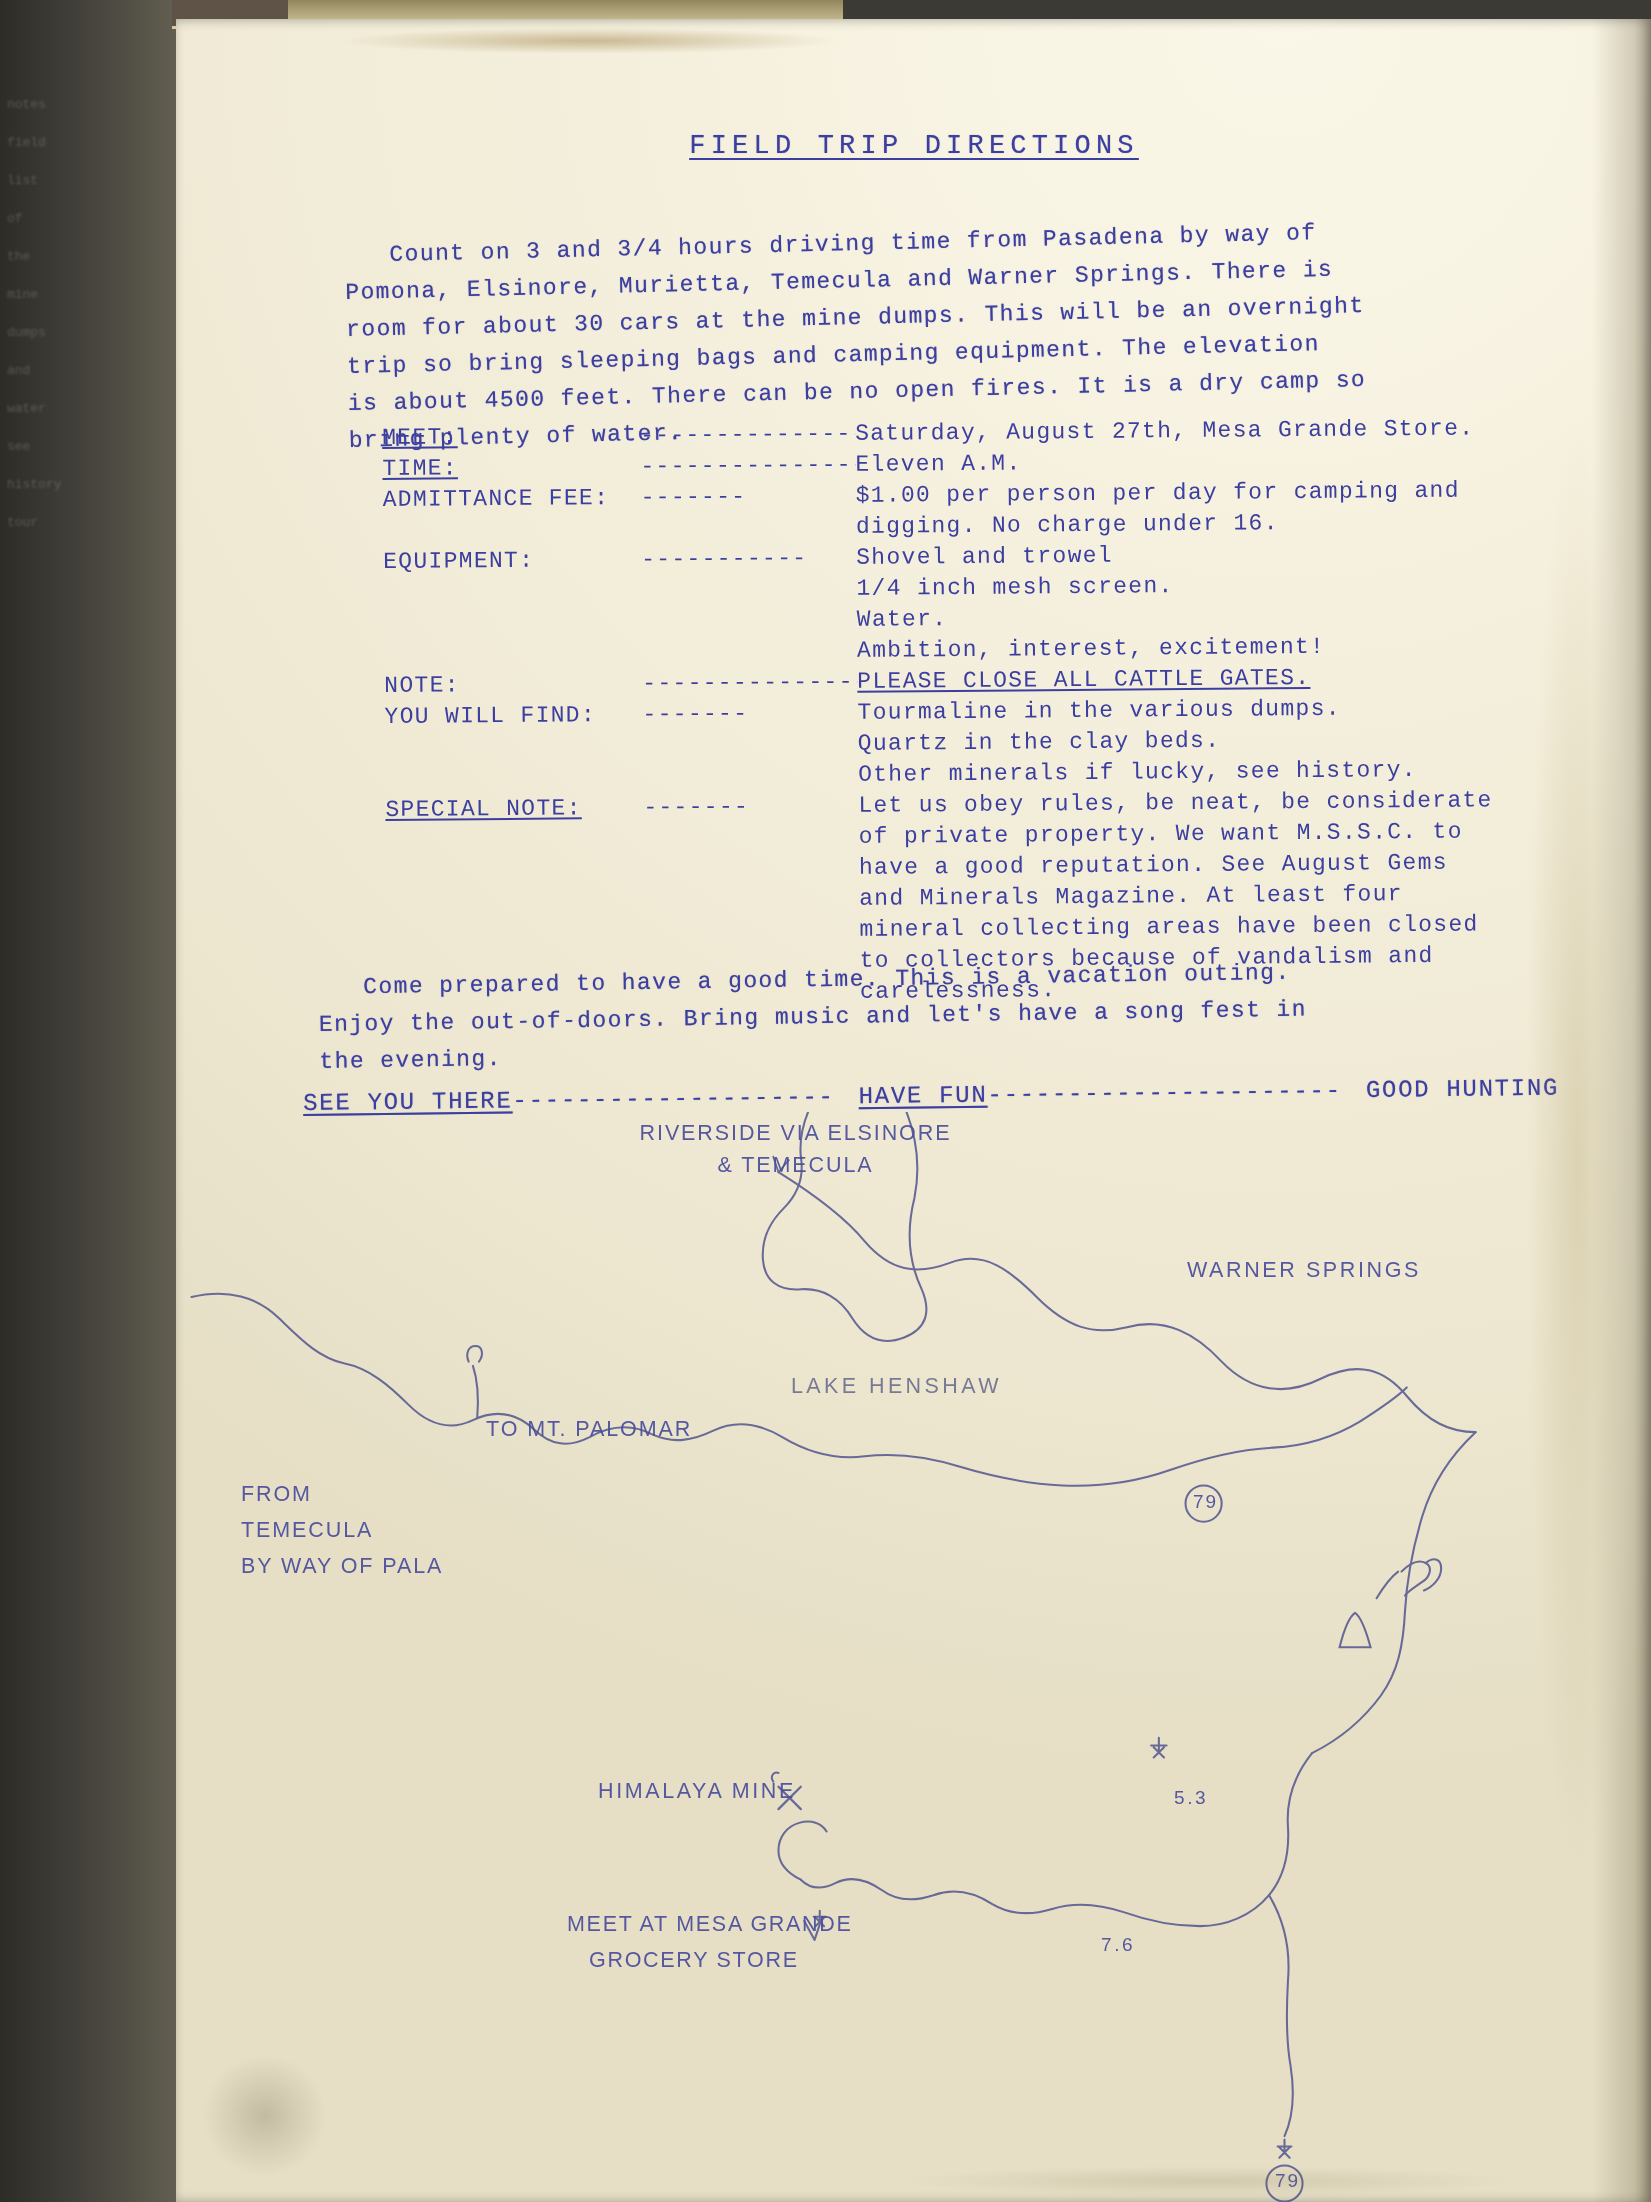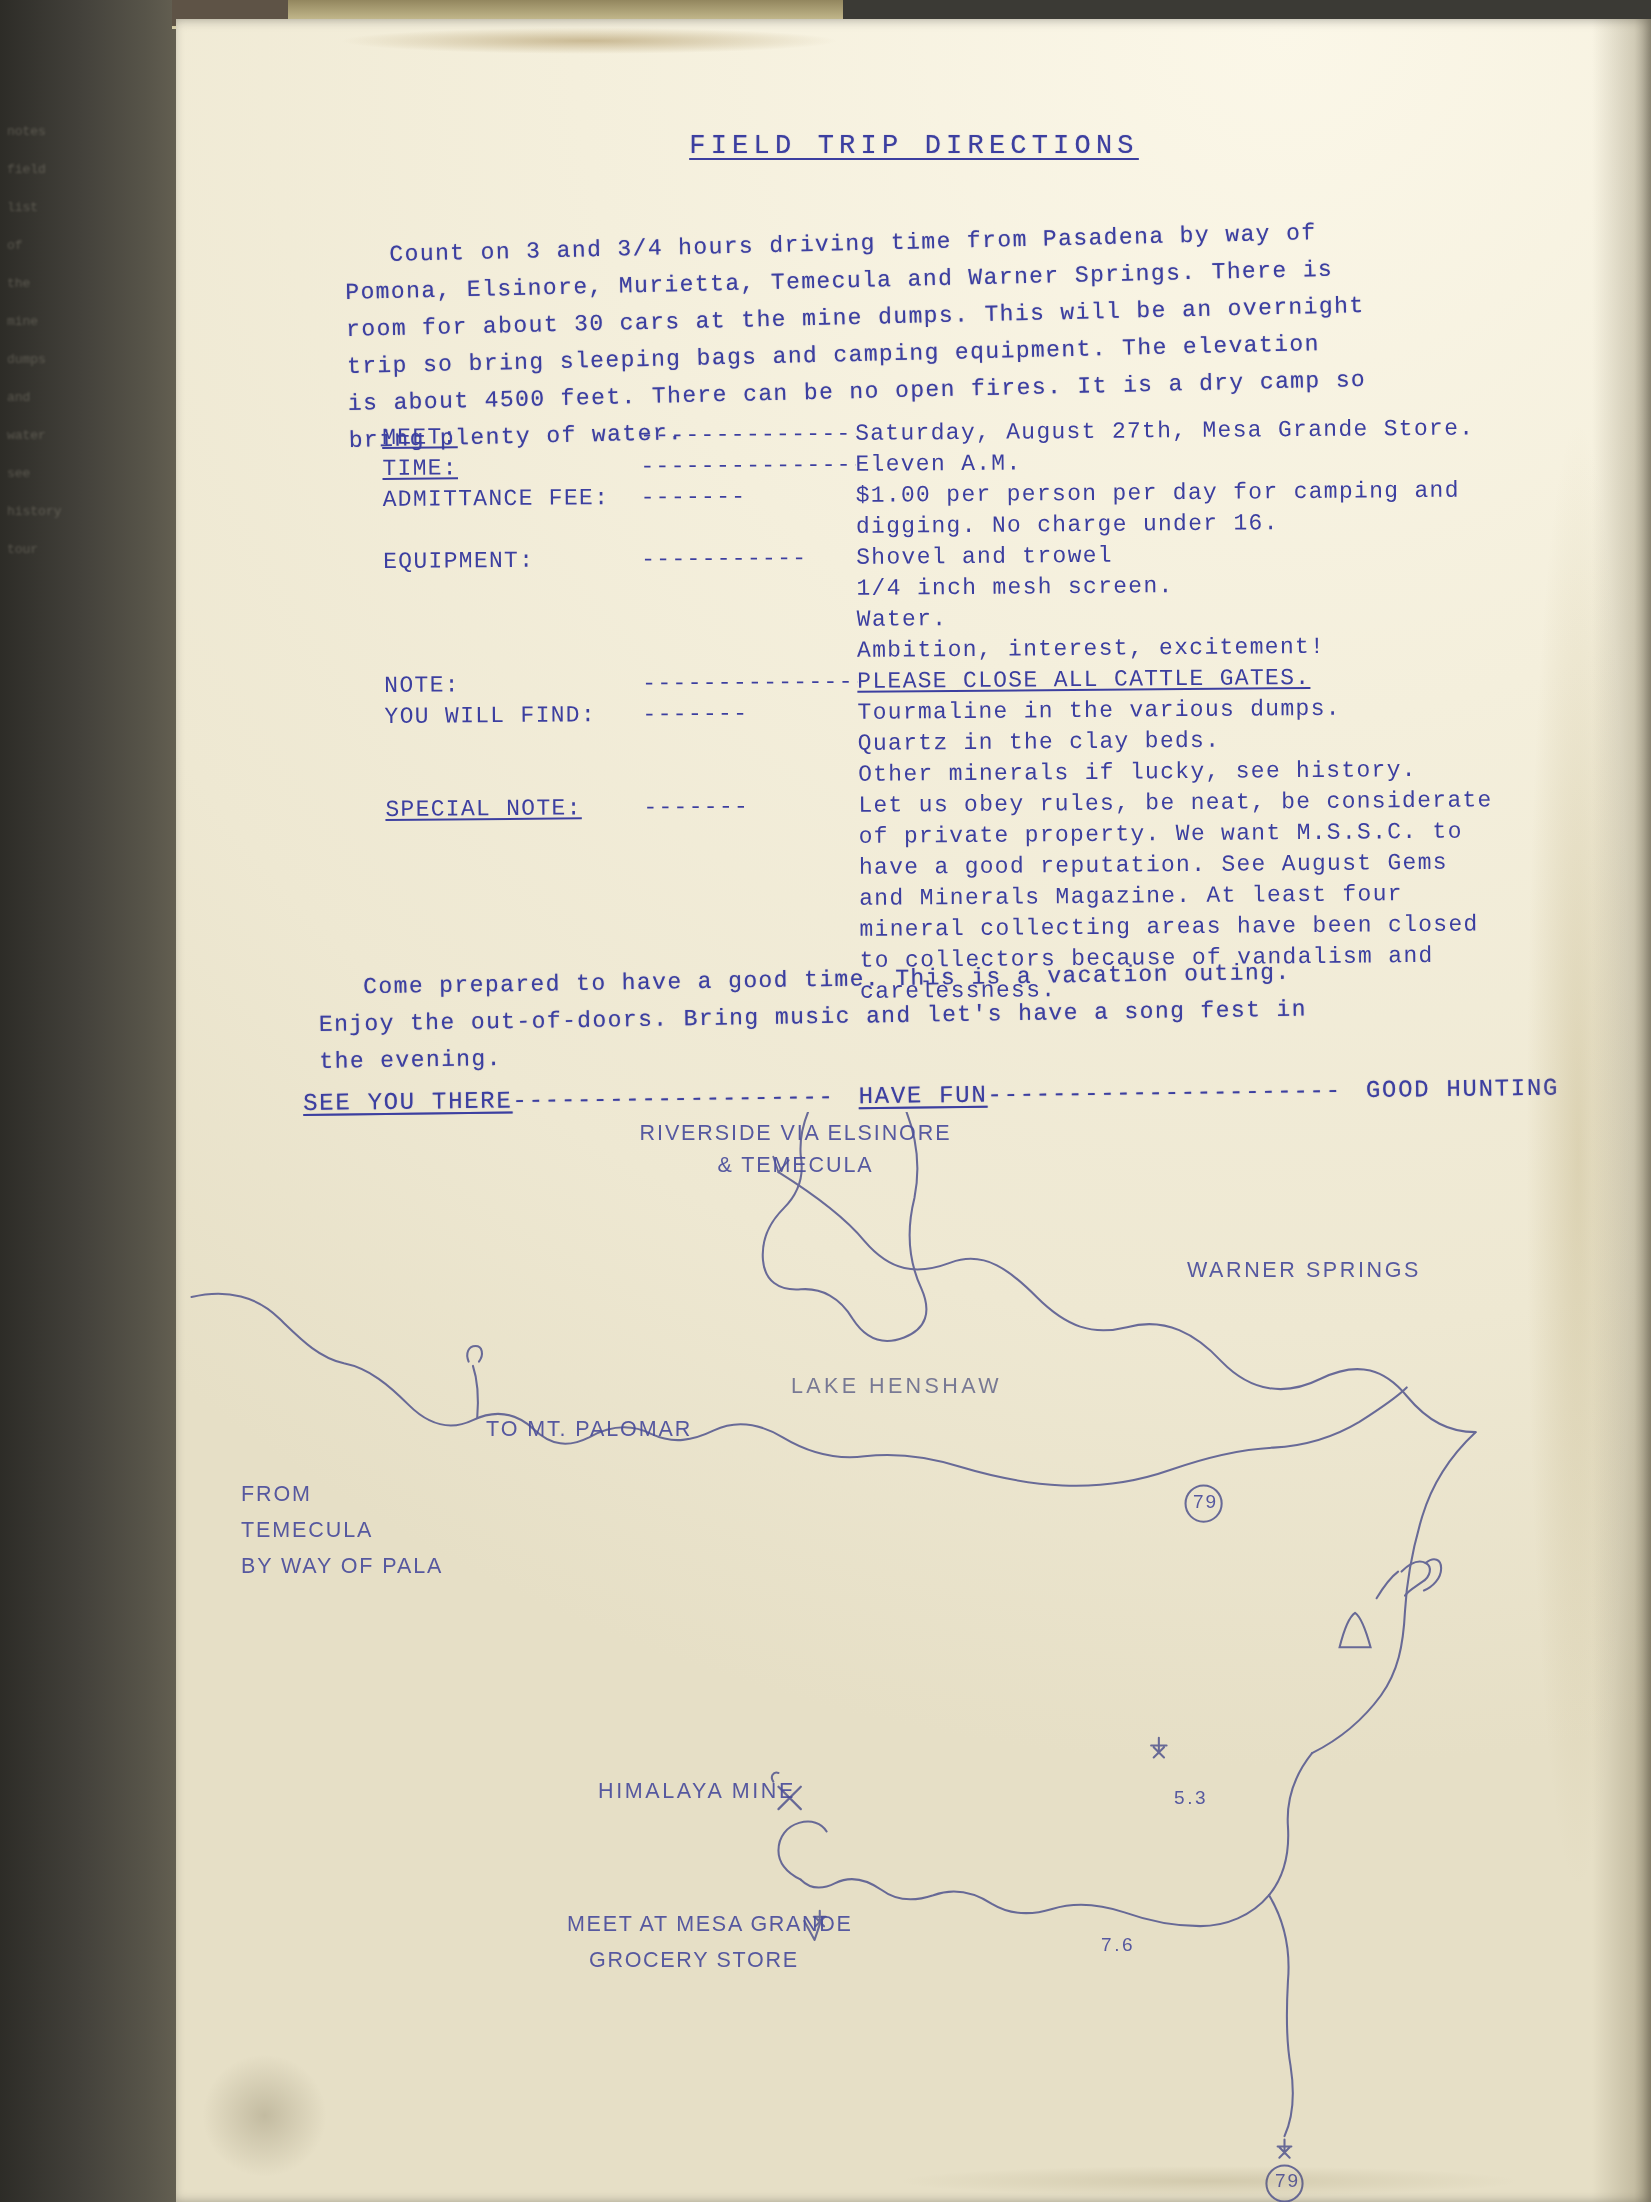--- a/index.html
+++ b/index.html
@@ -18,21 +18,21 @@
 
   
   .book-left {
     position: absolute;
     left: 0; top: 0;
     width: 194px; height: 2203px;
     background: linear-gradient(90deg,#2d2c27 0%,#42403a 40%,#575449 75%,#6a6556 100%);
   }
   .book-left-ghost {
     position: absolute;
-    left: 6.9px; top: 113px;
+    left: 6.9px; top: 86px;
     width: 163px; height: 1979px;
     opacity: .25;
     color: #cfc8b4;
     font-size: 13px;
     line-height: 38px;
     font-family: "Liberation Mono", monospace;
     white-space: pre-wrap;
     filter: blur(0.9px);
   }
   .book-top {

